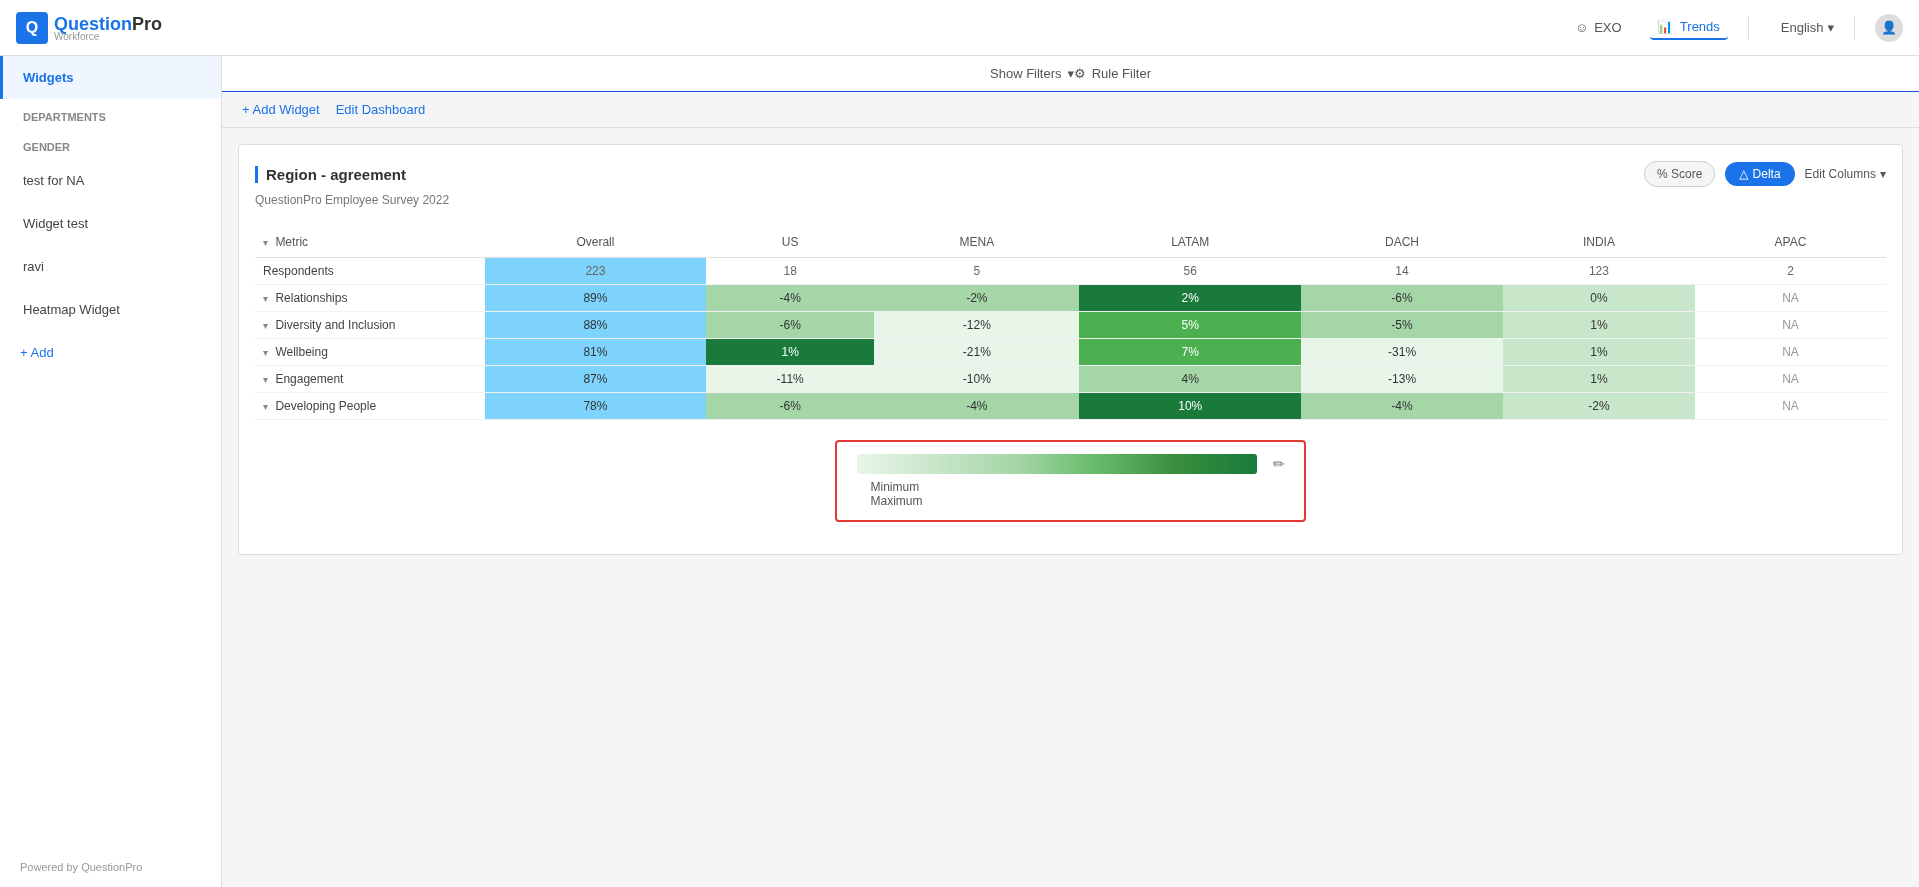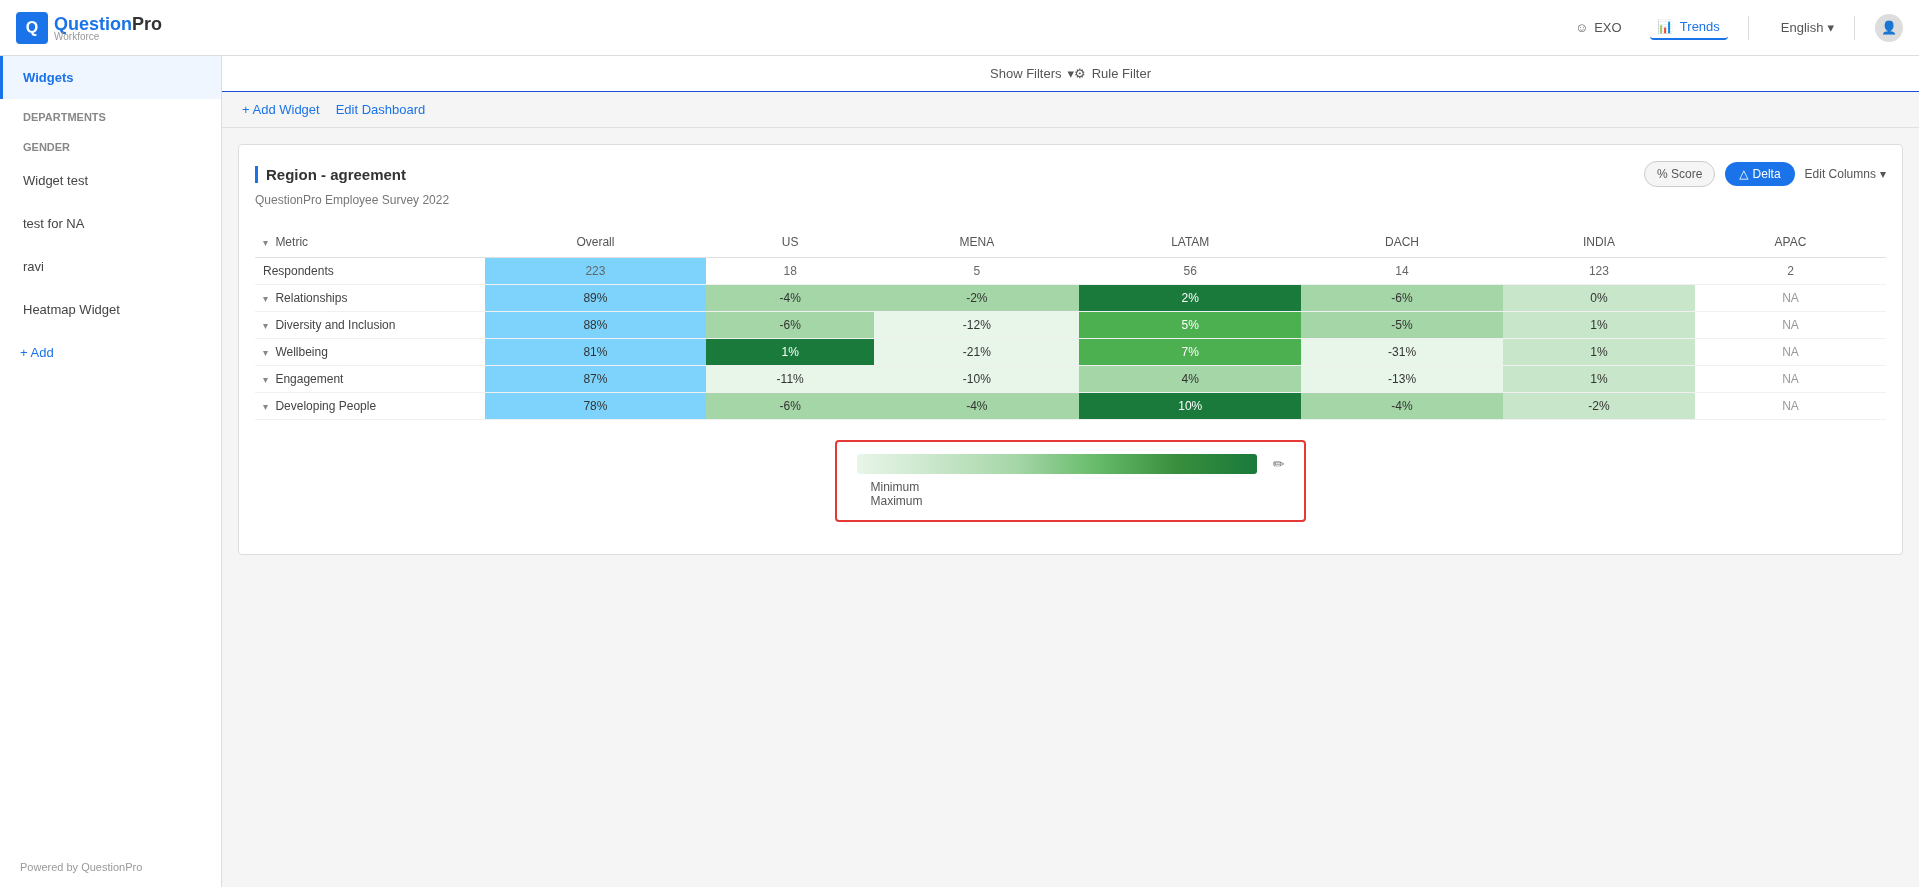--- a/index.html
+++ b/index.html
@@ -178,24 +178,24 @@
     <div class="sidebar-item active">
       <span>Widgets</span>
     </div>
     <div class="sidebar-item section-header">
       <span>DEPARTMENTS</span>
     </div>
     <div class="sidebar-item section-header">
       <span>GENDER</span>
     </div>
     <div class="sidebar-item">
+      <span>test for NA</span>
+    </div>
+    <div class="sidebar-item">
       <span>Widget test</span>
-    </div>
-    <div class="sidebar-item">
-      <span>test for NA</span>
     </div>
     <div class="sidebar-item">
       <span>ravi</span>
     </div>
     <div class="sidebar-item">
       <span>Heatmap Widget</span>
     </div>
     <div class="sidebar-add">
       <span>+ Add</span>
     </div>

